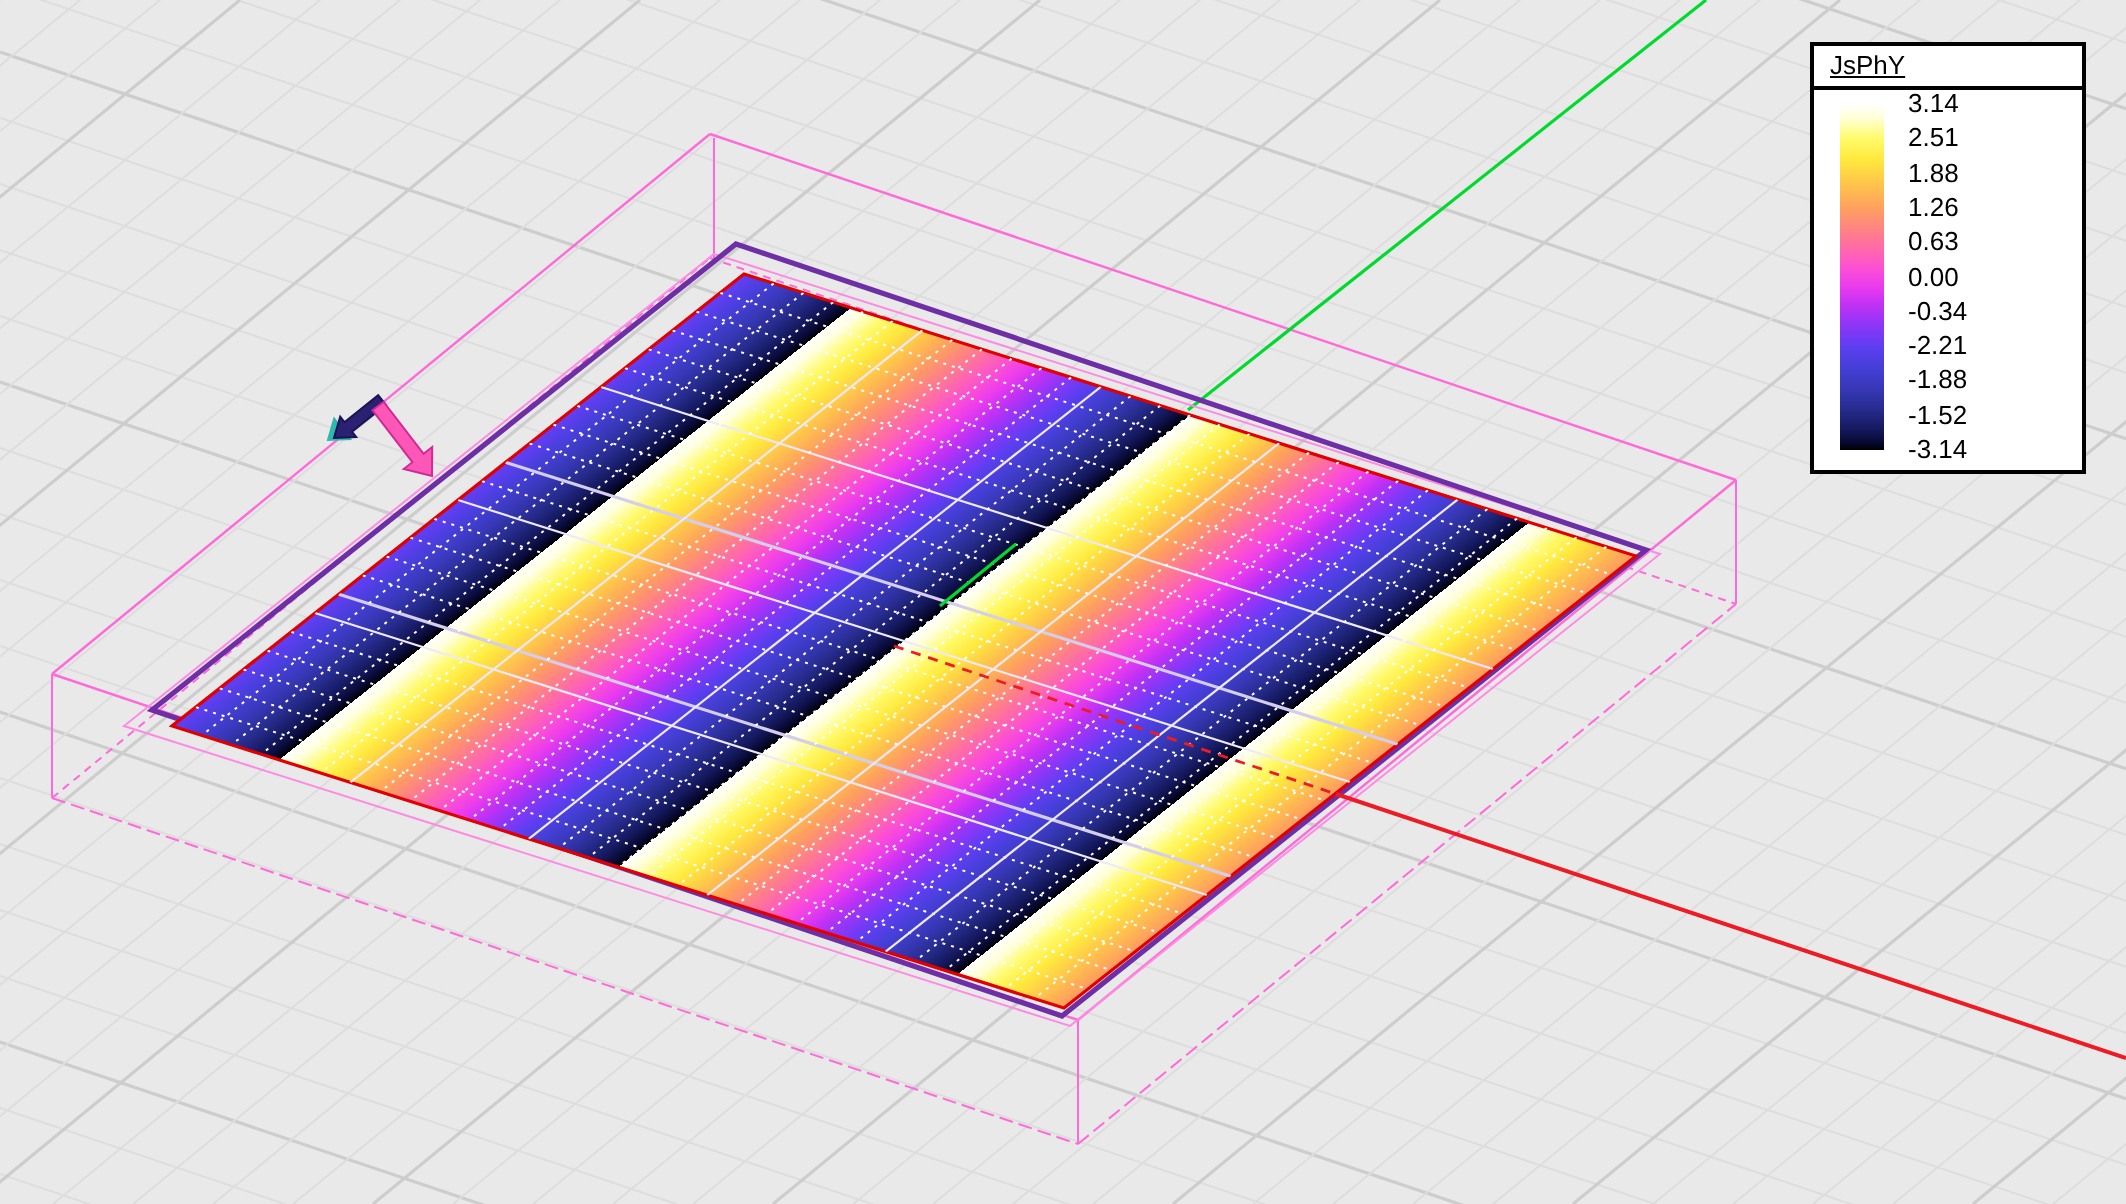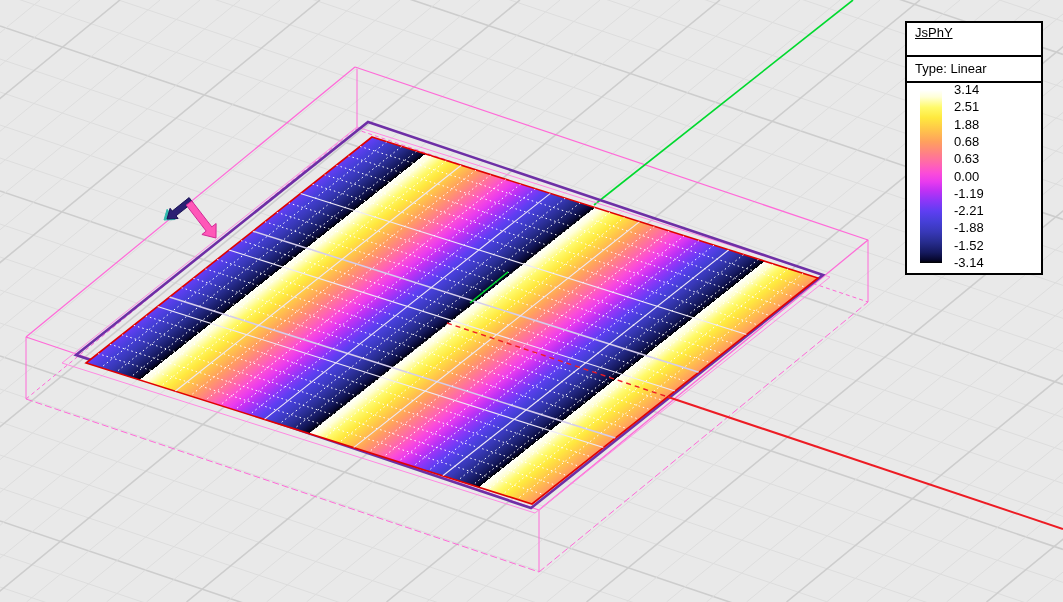--- a/index.html
+++ b/index.html
@@ -8,21 +8,21 @@
     background:#e9e9e9;font-family:"Liberation Sans",sans-serif;
   }
   #scene{position:absolute;left:0;top:0;}
   
   #legend{position:absolute;left:905px;top:21px;width:138px;}
   .pbox{
     box-sizing:border-box;width:138px;background:#ffffff;border:2px solid #000000;
     margin-top:-2px;color:#000;font-size:13px;
   }
   .pbox:first-child{margin-top:0;}
-  #legend-title-box{height:36px;line-height:20px;padding-left:8px;text-decoration:underline;}
+  #legend-title-box{height:24px;line-height:20px;padding-left:8px;text-decoration:underline;}
   #legend-type-box{height:28px;line-height:24px;padding-left:8px;}
   #legend-scale-box{height:194px;position:relative;}
   #colorbar{position:absolute;left:13px;top:7px;width:22px;height:173px;}
   .tick{
     position:absolute;left:47px;height:16px;line-height:16px;
     font-size:13px;white-space:nowrap;
   }
   #legend-stats-box{height:90px;padding:4px 0 0 7px;}
   .statline{line-height:16px;font-size:13px;white-space:nowrap;}
 </style>
@@ -231,31 +231,30 @@
       </g>
     <g id="arrows">
         <polygon points="167.1,209.3 164,220 175.1,219.5" fill="#2fb9ad" stroke="#2fb9ad" stroke-width="1"></polygon>
         <polygon points="189.1,197.6 192.9,202.4 176,215.8 178.1,218.5 167,219 170.1,208.3 172.2,211.1" fill="#2b2173" stroke="#1a1255" stroke-width="1"></polygon>
         <polygon points="186.2,205.1 191.8,200.9 211.8,226.9 216.1,223.5 216,238 201.9,234.5 206.2,231.1" fill="#ff57b8" stroke="#d12a96" stroke-width="1"></polygon>
       </g>
   </svg>
 
   <div id="legend">
     <div class="pbox" id="legend-title-box">JsPhY</div>
-    <div class="pbox" id="legend-type-box">Type: Linear</div>
     <div class="pbox" id="legend-scale-box">
       <div id="colorbar" style="background: linear-gradient(rgb(255, 255, 255) 0%, rgb(255, 255, 216) 4%, rgb(255, 250, 106) 10%, rgb(255, 233, 62) 16%, rgb(255, 197, 74) 23%, rgb(255, 160, 94) 30%, rgb(255, 127, 136) 37%, rgb(255, 100, 178) 43%, rgb(251, 76, 216) 48%, rgb(233, 59, 238) 53%, rgb(193, 49, 244) 58%, rgb(141, 54, 248) 64%, rgb(95, 62, 242) 70%, rgb(70, 63, 216) 76%, rgb(56, 56, 184) 82%, rgb(39, 44, 142) 88%, rgb(21, 25, 94) 94%, rgb(7, 8, 48) 98%, rgb(0, 0, 0) 100%);"></div>
       <div id="tickbox">
           <div class="tick" style="top: -1px;">3.14</div>
           <div class="tick" style="top: 16.3px;">2.51</div>
           <div class="tick" style="top: 33.6px;">1.88</div>
-          <div class="tick" style="top: 50.9px;">0.68</div>
+          <div class="tick" style="top: 50.9px;">1.26</div>
           <div class="tick" style="top: 68.2px; text-align: right;">0.63</div>
           <div class="tick" style="top: 85.5px; text-align: right;">0.00</div>
-          <div class="tick" style="top: 102.8px;">-1.19</div>
+          <div class="tick" style="top: 102.8px;">-0.34</div>
           <div class="tick" style="top: 120.1px;">-2.21</div>
           <div class="tick" style="top: 137.4px;">-1.88</div>
           <div class="tick" style="top: 154.7px;">-1.52</div>
           <div class="tick" style="top: 172px;">-3.14</div>
         </div>
     </div>
   </div>
 </div>
 
 </body></html>

